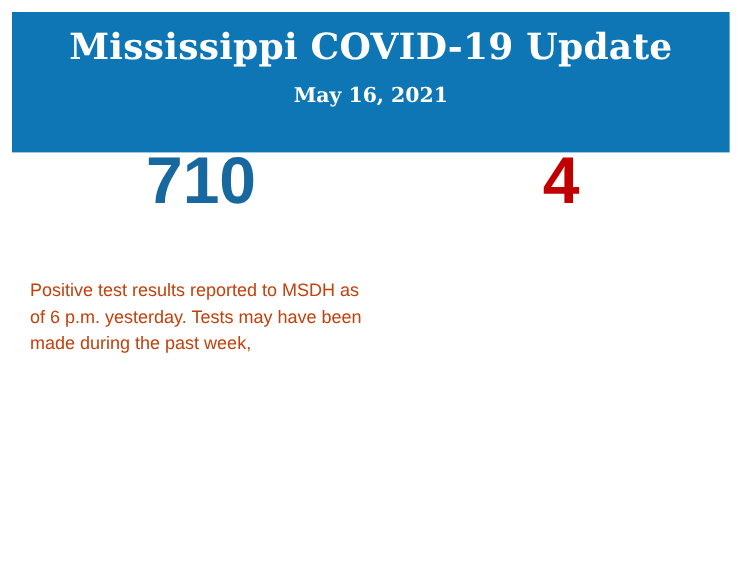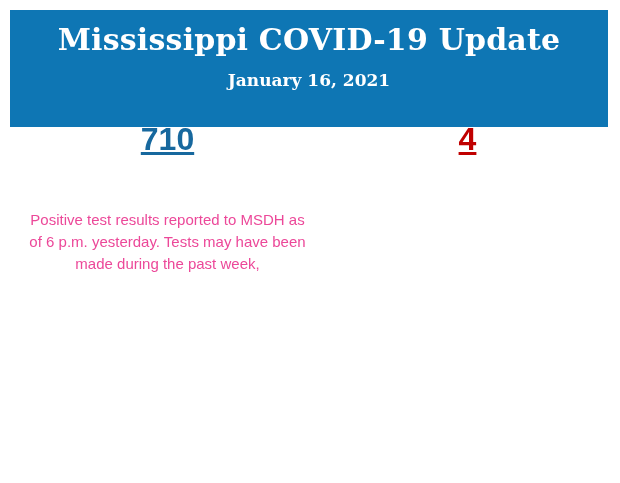--- a/index.html
+++ b/index.html
@@ -59,41 +59,40 @@
   .stat-label {
     text-align: center;
     font-size: 15px;
     font-weight: 700;
     color: #1a1a1a;
     line-height: 18px;
   }
   .stat-value {
     margin-top: 21px;
     text-align: center;
-    font-size: 32px;
+    font-size: 55px;
     font-weight: 700;
     line-height: 1;
-    text-decoration: underline;
   }
   .stat-desc {
     margin: 54px 0 0 0;
-    text-align: center;
+    text-align: left;
     font-size: 15px;
-    color: #ec4899;
+    color: #c2410c;
     line-height: 22px;
   }
 </style>
 </head>
 <body>
 
 <div class="page">
 
   <header class="banner" style="background-color: rgb(14, 118, 180);">
     <h1>Mississippi COVID-19 Update</h1>
-    <div class="banner-date">January 16, 2021</div>
+    <div class="banner-date">May 16, 2021</div>
   </header>
 
   <main>
     <h2 class="section-heading">Reported Today</h2>
 
     <div class="stats">
 
       <section class="stat">
         <div class="stat-label">New cases of COVID-19:</div>
         <div class="stat-value" style="color: rgb(23, 104, 158);">710</div>

